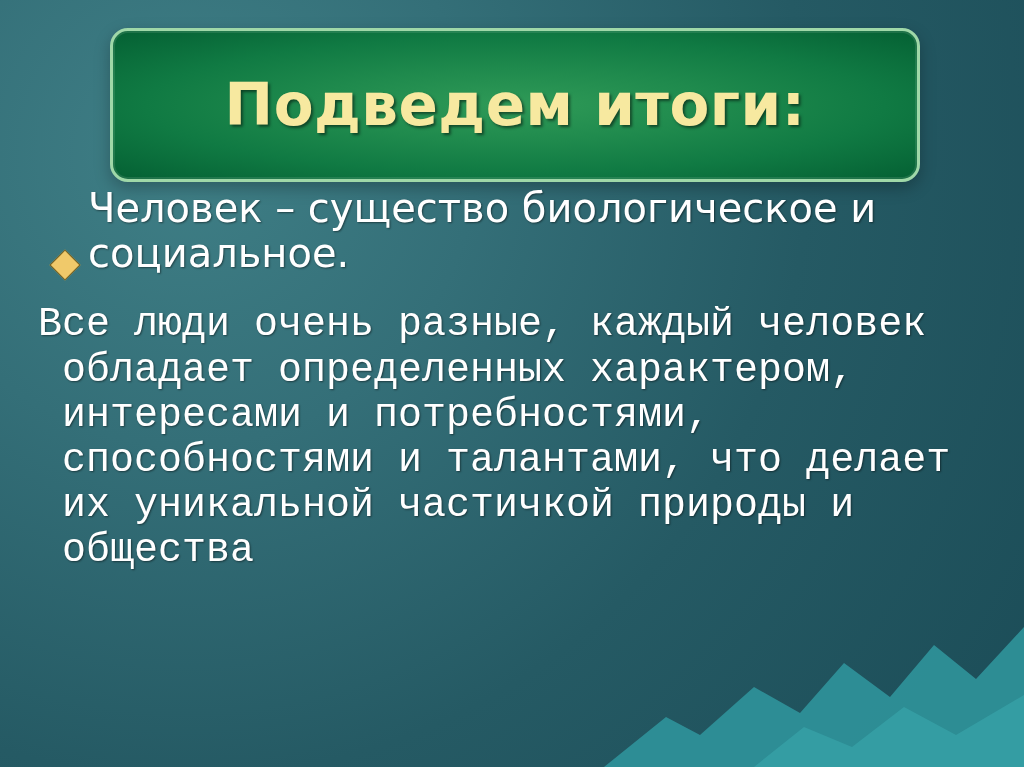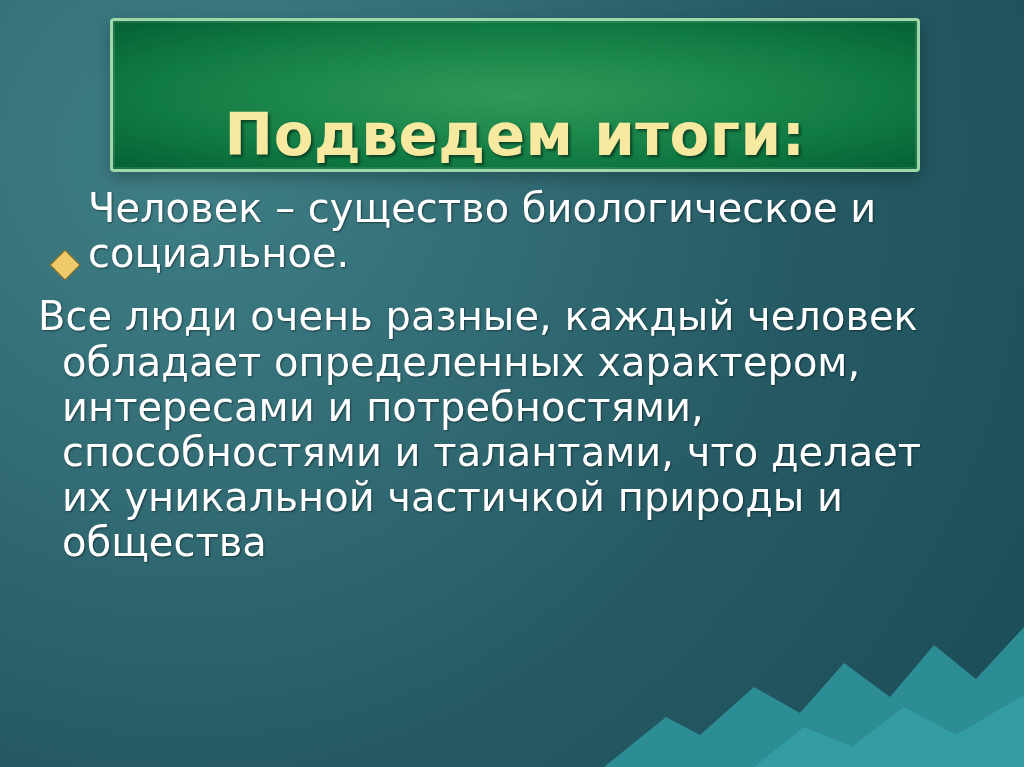--- a/index.html
+++ b/index.html
@@ -25,29 +25,29 @@
     position: absolute;
     right: 0;
     bottom: 0;
     width: 420px;
     height: 200px;
     pointer-events: none;
   }
   .title-box {
     position: absolute;
     left: 110px;
-    top: 18px;
+    top: 28px;
     width: 804px;
     height: 148px;
-    border-radius: 4px;
+    border-radius: 18px;
     background: radial-gradient(ellipse at 50% 50%, #2f9a57 0%, #1f8a4d 35%, #107a43 65%, #046033 100%);
     border: 3px solid #9fd8a8;
     box-shadow: 0 0 0 2px rgba(255,255,255,0.10) inset, 0 6px 16px rgba(0,0,0,0.25);
     display: flex;
-    align-items: flex-end;
+    align-items: center;
     justify-content: center;
   }
   .title-text {
     font-size: 58px;
     font-weight: bold;
     color: #f7e9a0;
     text-shadow: 2px 2px 3px rgba(0,0,0,0.5);
     letter-spacing: 0.5px;
     white-space: nowrap;
   }
@@ -73,24 +73,25 @@
   .bullet-text, .para-text {
     color: #ffffff;
     font-size: 40px;
     line-height: 1.13;
     text-shadow: 1px 1px 2px rgba(0,0,0,0.45);
   }
   .bullet-text {
     width: 880px;
   }
   .para-text {
-    margin-top: 18px;
+    margin-top: 26px;
     padding-left: 26px;
     text-indent: -24px;
     width: 905px;
+    font-family: Liberation Mono, monospace;
   }
 </style>
 </head>
 <body>
 
 <div class="slide">
 
   <svg class="mountain" viewBox="0 0 420 200" preserveAspectRatio="none">
     <path d="M0,200 L62,150 L96,168 L150,120 L196,146 L240,96 L286,130 L330,78 L372,112 L420,60 L420,200 Z" fill="#2e9098" opacity="0.95"></path>
     <path d="M150,200 L200,160 L248,180 L300,140 L352,168 L420,128 L420,200 Z" fill="#36a0a6" opacity="0.85"></path>

